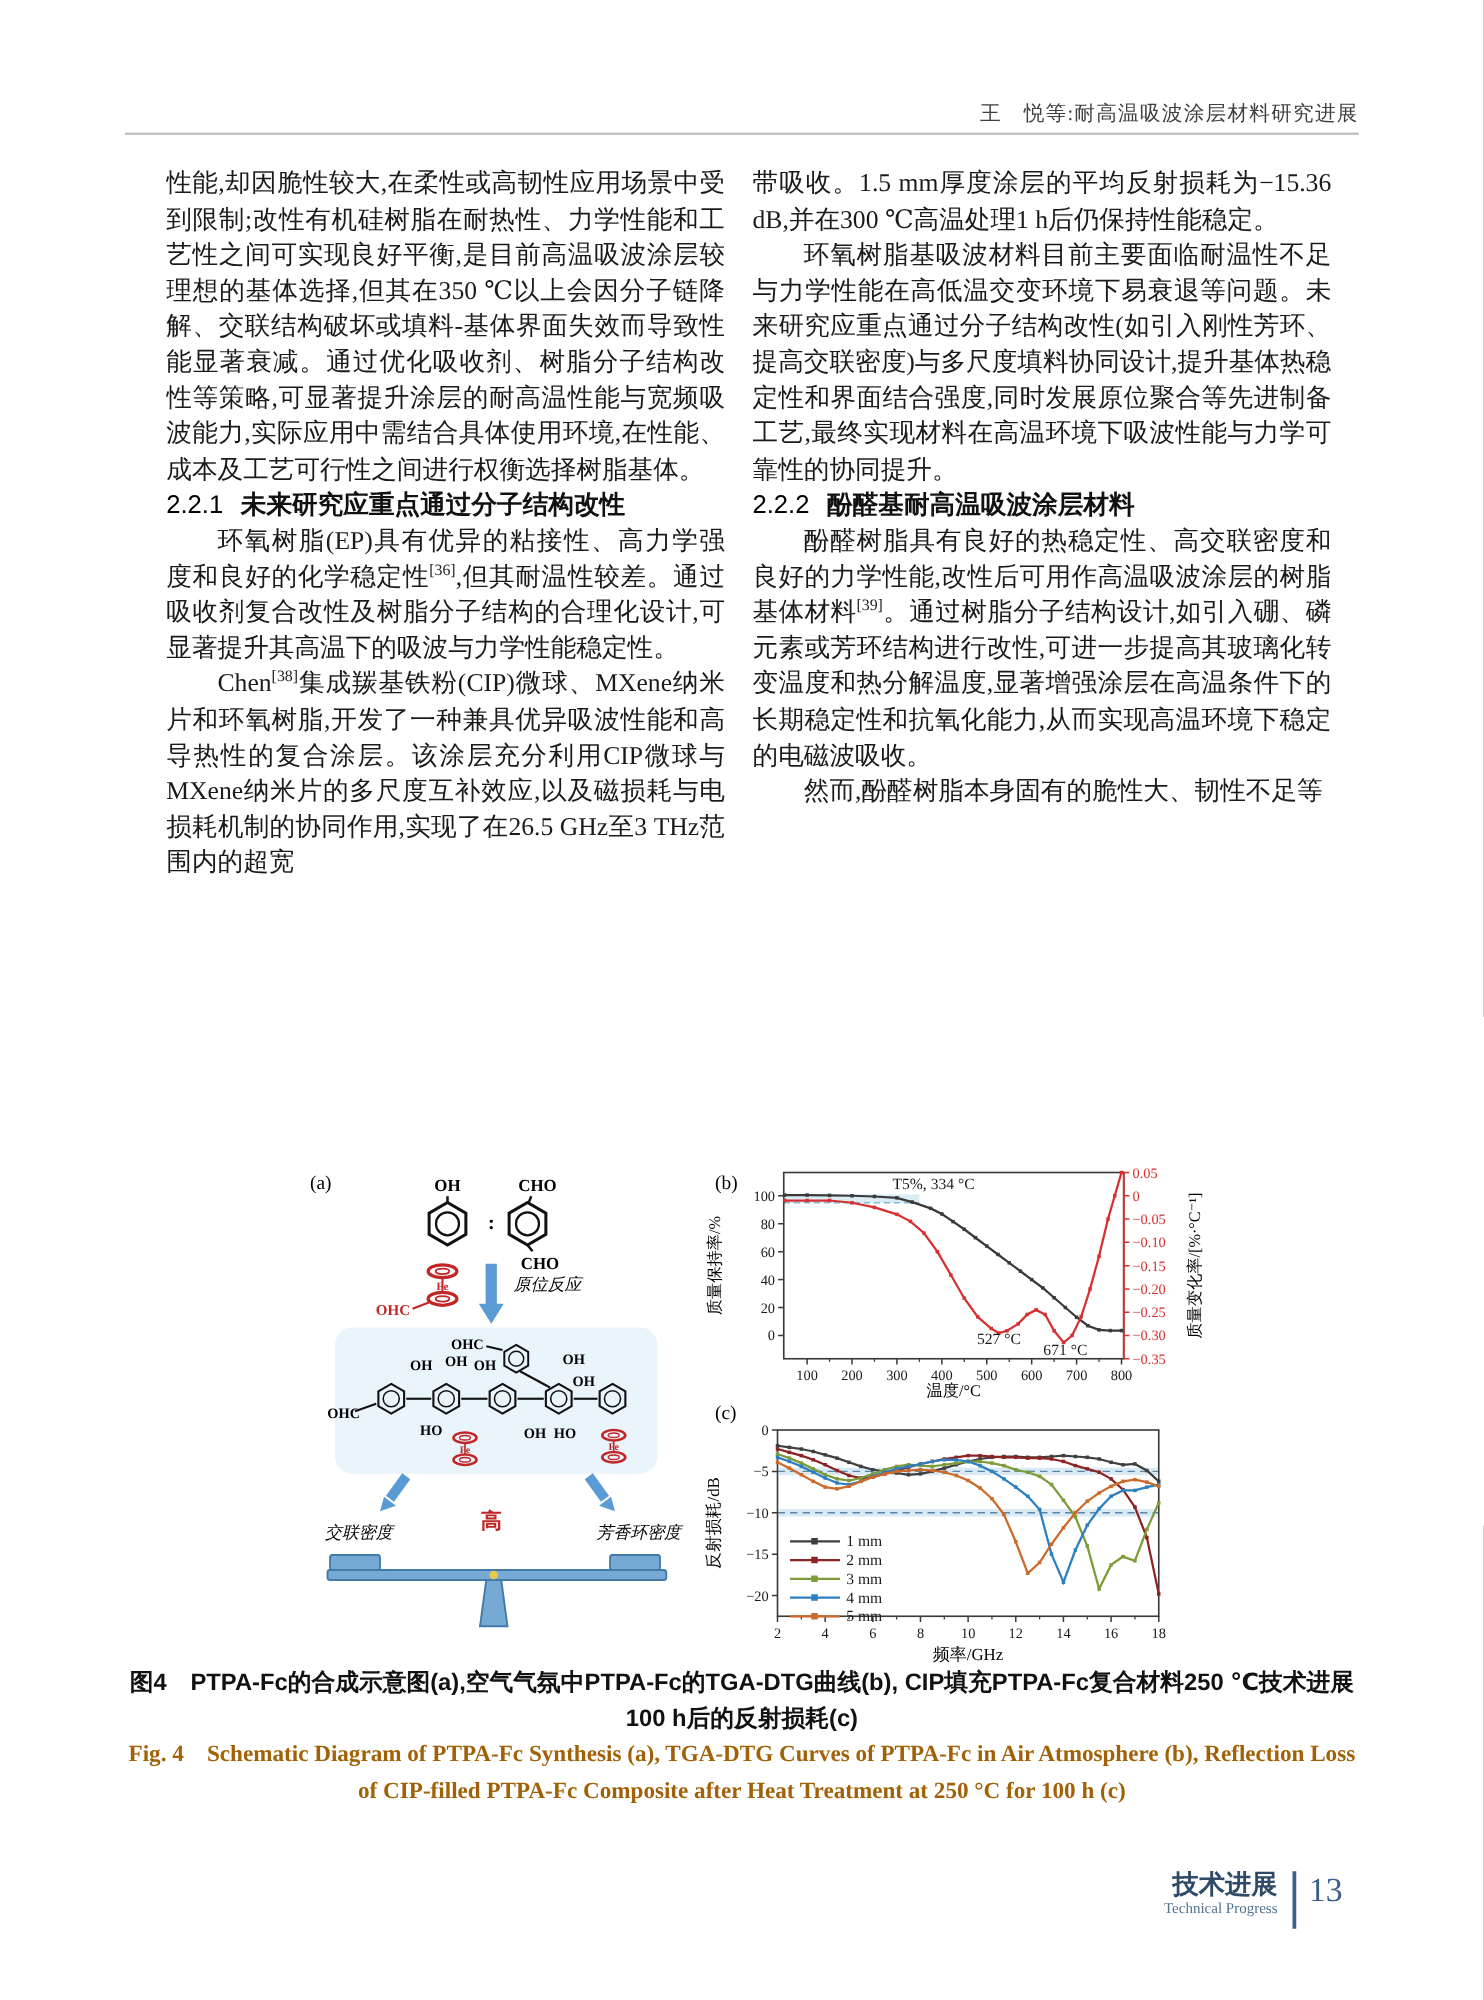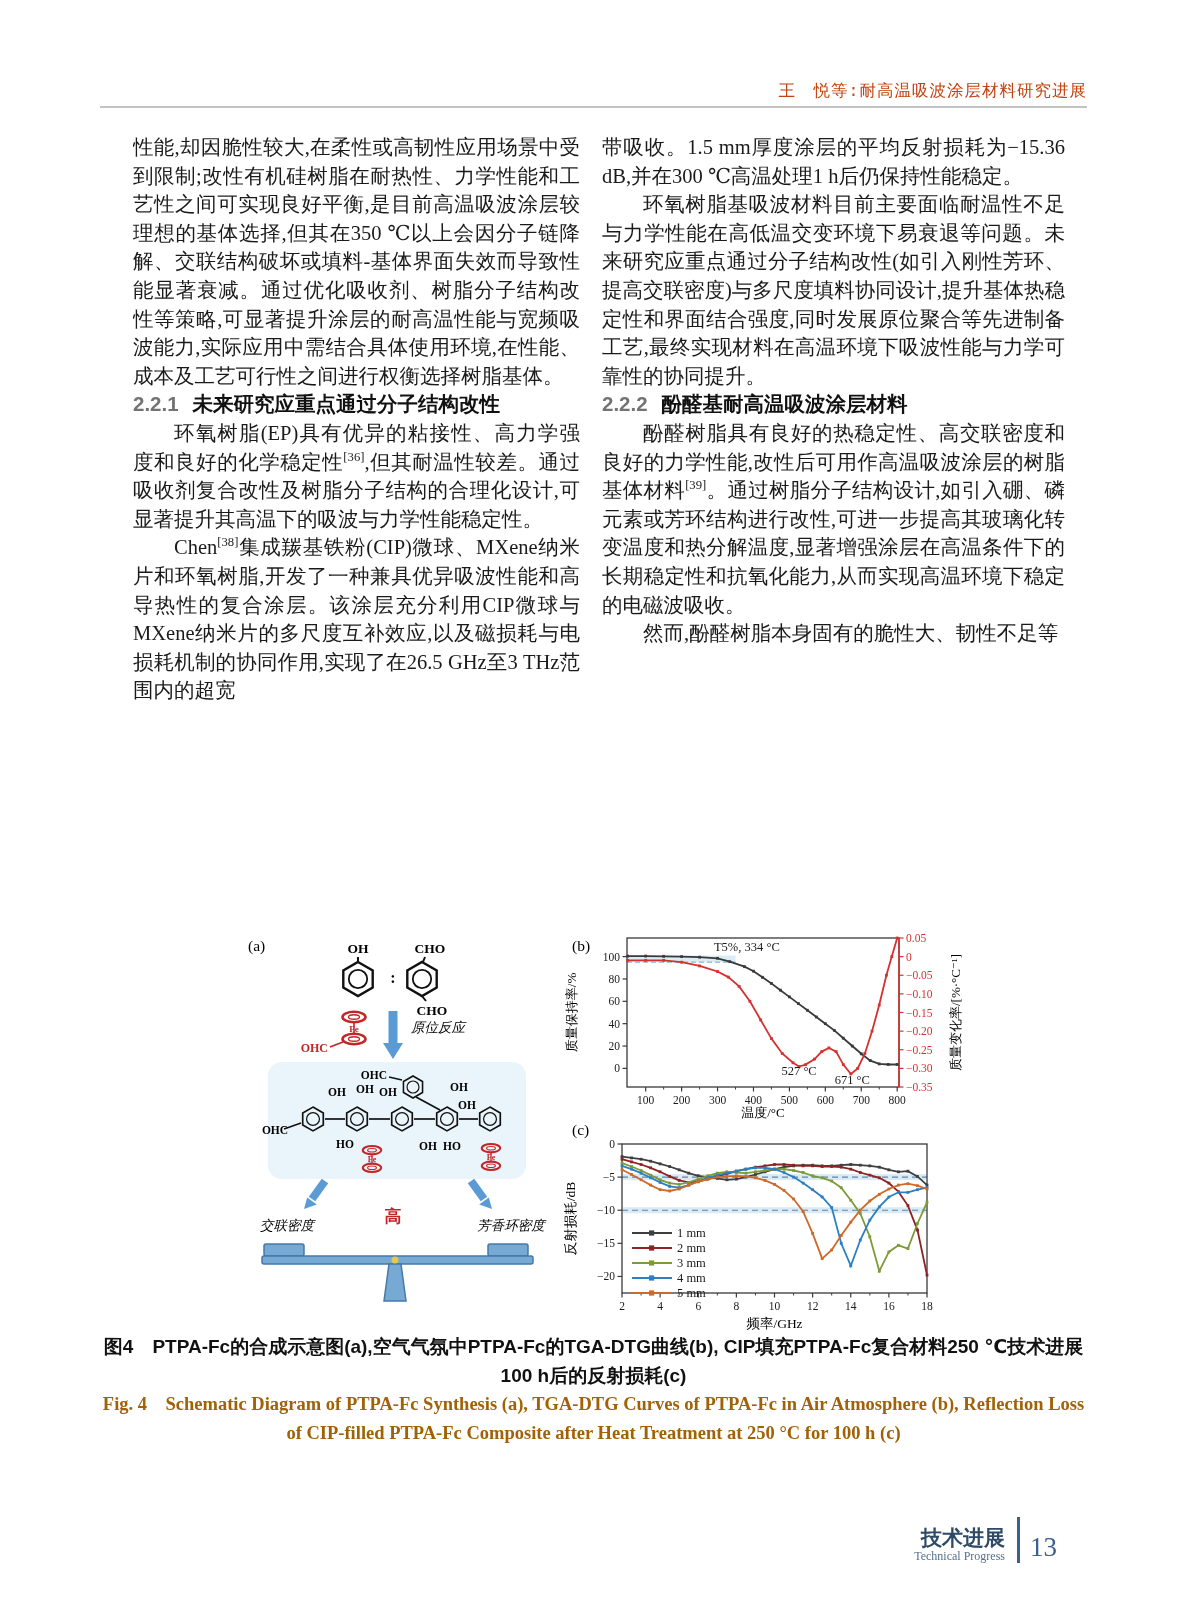--- a/index.html
+++ b/index.html
@@ -1,39 +1,39 @@
 <!DOCTYPE html>
 <html><head>
 <meta charset="utf-8">
 <style>
   html,body{margin:0;padding:0;background:#888;}
   .page{position:relative;width:1187px;height:1600px;background:#ffffff;margin:0 auto;overflow:hidden;
         font-family:"Liberation Serif","DejaVu Serif",serif;color:#1a1a1a;}
   
   .running-head{position:absolute;left:100px;top:80px;width:987px;text-align:right;
-        font-size:16.5px;color:#c2410c;letter-spacing:1px;font-family:Liberation Mono, monospace;}
+        font-size:16.5px;color:#404040;letter-spacing:1px;font-family:Liberation Serif, serif;}
   .head-rule{position:absolute;left:100px;top:106px;width:987px;height:2px;background:#c3c3c3;}
   
   .col{position:absolute;top:133px;height:778px;overflow:hidden;}
   .col.left{left:133px;width:447px;}
   .col.right{left:602px;width:463px;}
   .body-p{margin:0;font-size:20.5px;line-height:28.6px;text-align:justify;text-justify:inter-ideograph;}
   .body-p.ind{text-indent:2em;}
   .body-p sup{font-size:0.62em;vertical-align:super;line-height:0;}
   .sec-h{font-size:20.5px;line-height:28.6px;white-space:nowrap;}
-  .sec-num{font-family:"Liberation Sans","DejaVu Sans",sans-serif;color:#737373;margin-right:14px;font-weight:bold;}
+  .sec-num{font-family:"Liberation Sans","DejaVu Sans",sans-serif;color:#000000;margin-right:14px;}
   .sec-title{font-weight:bold;font-family:"Liberation Sans","DejaVu Sans",sans-serif;color:#111;}
   
   .fig-svg{position:absolute;}
   
   .caption{position:absolute;left:100px;top:1332px;width:987px;text-align:center;}
   .caption .zh{font-family:"Liberation Sans","DejaVu Sans",sans-serif;font-weight:bold;font-size:19px;line-height:29px;color:#111;}
   .caption .en{font-family:"Liberation Serif","DejaVu Serif",serif;font-weight:bold;font-size:18.5px;line-height:29px;color:#a16207;}
   
-  .footer{position:absolute;left:767px;top:1497px;width:290px;display:flex;align-items:flex-end;justify-content:flex-end;margin-top:20px;}
+  .footer{position:absolute;left:784px;top:1497px;width:290px;display:flex;align-items:flex-start;justify-content:flex-end;}
   .footer .zh{font-family:"Liberation Sans","DejaVu Sans",sans-serif;font-weight:bold;font-size:21px;color:#2e4a66;text-align:right;line-height:22px;}
   .footer .en{font-size:12px;color:#53718e;font-family:"Liberation Serif","DejaVu Serif",serif;text-align:right;line-height:14px;}
   .footer .bar{width:3px;height:46px;background:#3c5f8e;margin:0 10px 0 12px;}
   .footer .pageno{font-size:27px;color:#3c5f8e;font-family:"Liberation Serif","DejaVu Serif",serif;}
   svg text{font-family:"Liberation Serif","DejaVu Serif",serif;}
 </style>
 </head>
 <body>
 
 <div class="page">

